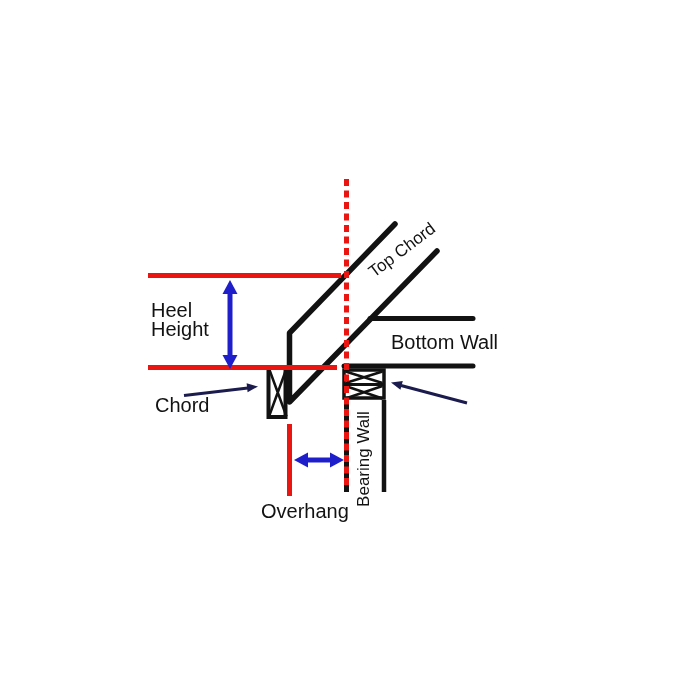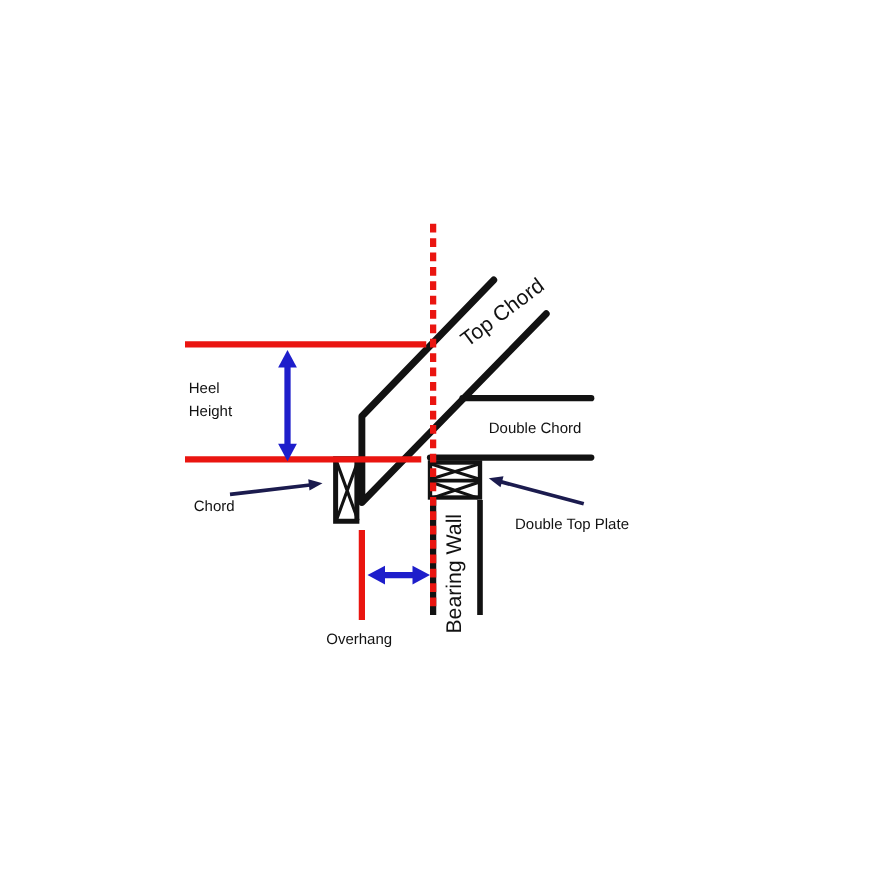--- a/index.html
+++ b/index.html
@@ -21,21 +21,21 @@
   .stroke-blue  { stroke: var(--arrow-blue, #1e1ecb); }
   .stroke-navy  { stroke: var(--pointer-navy, #1b1b4e); }
   .fill-blue    { fill: var(--arrow-blue, #1e1ecb); }
   .fill-navy    { fill: var(--pointer-navy, #1b1b4e); }
   .fill-white   { fill: #ffffff; }
   .no-fill      { fill: none; }
 
   .label {
     position: absolute;
     color: var(--line-black, #121212);
-    font-size: 12px;
+    font-size: 20px;
     line-height: 19px;
     white-space: pre-line;
   }
   .label.rotated {
     white-space: nowrap;
     font-size: 17px;
   }
   #label-top-chord {
     left: 402px; top: 250px;
     transform: translate(-50%, -50%) rotate(-37deg);
@@ -91,22 +91,21 @@
 
     <line x1="467" y1="403" x2="401" y2="385.5" class="stroke-navy" stroke-width="3"></line>
     <polygon points="391,382.5 400.4,389.7 402.8,381" class="fill-navy"></polygon>
   </svg>
 
   <div class="label" id="label-heel-height">Heel
 Height</div>
 
   <div class="label rotated" id="label-top-chord">Top Chord</div>
 
-  <div class="label" id="label-bottom-chord">Double Chord</div>
+  <div class="label" id="label-bottom-chord">Bottom Wall</div>
 
   <div class="label" id="label-fascia">Chord</div>
 
-  <div class="label" id="label-double-top-plate">Double Top Plate</div>
 
   <div class="label" id="label-overhang">Overhang</div>
 
   <div class="label rotated" id="label-bearing-wall">Bearing Wall</div>
 </div>
 
 </body></html>

